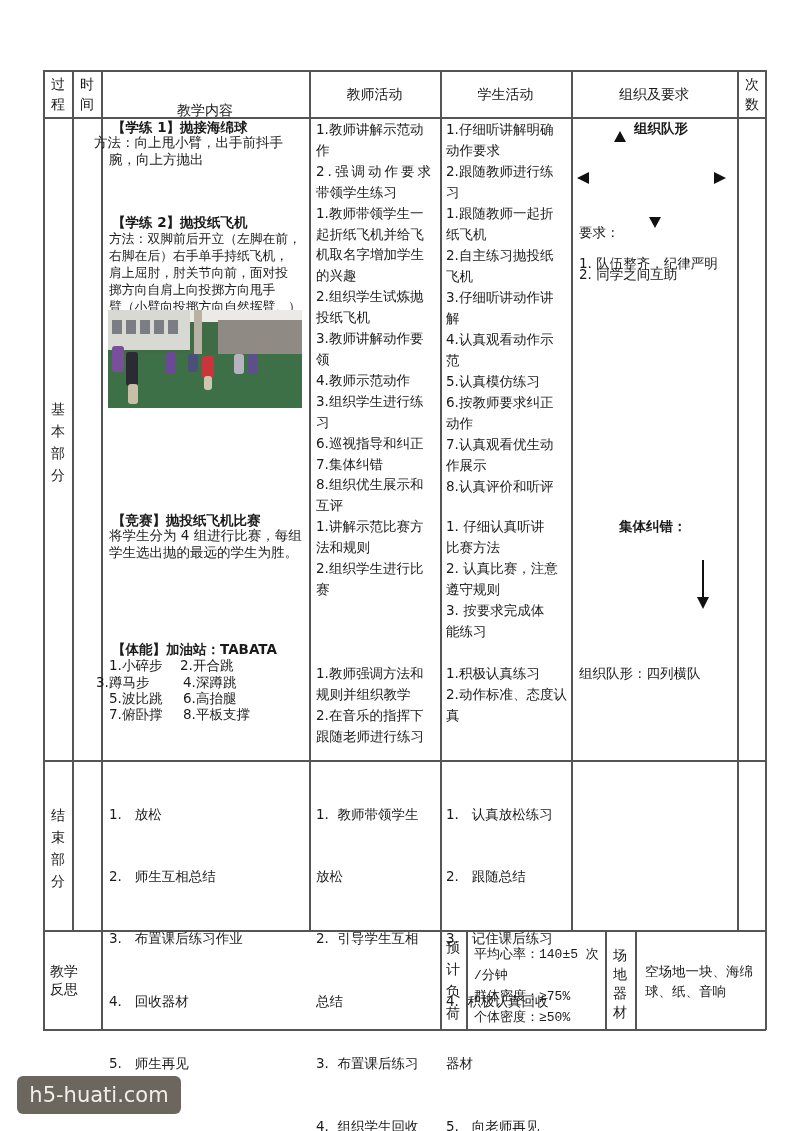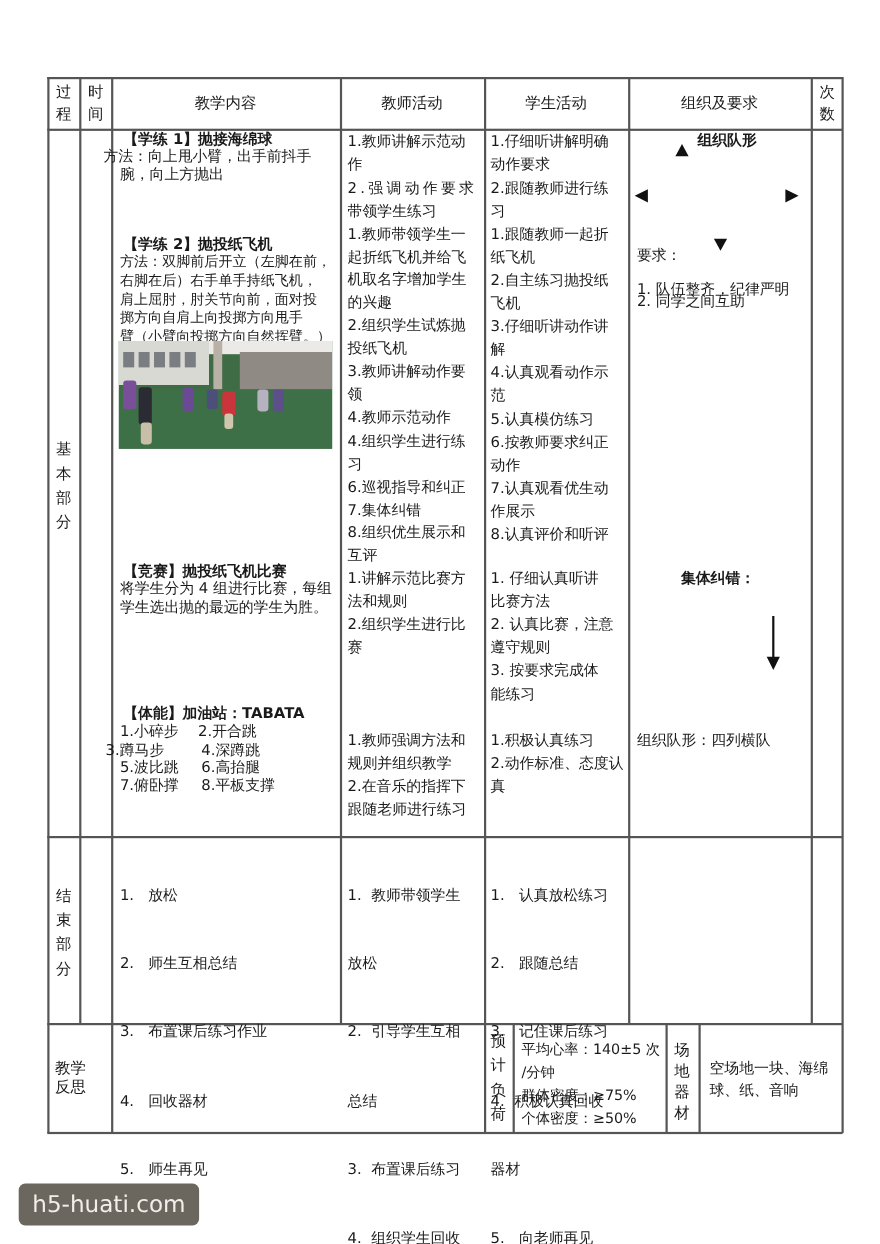--- a/index.html
+++ b/index.html
@@ -40,21 +40,21 @@
 <div class="line-v" style="left:571px; top:70px; height:861px;"></div>
 <div class="line-v" style="left:737px; top:70px; height:861px;"></div>
 <div class="line-v" style="left:765px; top:70px; height:960px;"></div>
 
 <div class="line-v" style="left:466px; top:930px; height:100px;"></div>
 <div class="line-v" style="left:605px; top:930px; height:100px;"></div>
 <div class="line-v" style="left:635px; top:930px; height:100px;"></div>
 
 <div class="hdr" style="left:46px; top:74px; width:24px; white-space:normal; line-height:20px;">过程</div>
 <div class="hdr" style="left:75px; top:74px; width:24px; white-space:normal; line-height:20px;">时间</div>
-<div class="hdr" style="left:101px; top:84px; width:208px;">教学内容</div>
+<div class="hdr" style="left:101px; top:100px; width:208px;">教学内容</div>
 <div class="hdr" style="left:309px; top:84px; width:131px;">教师活动</div>
 <div class="hdr" style="left:440px; top:84px; width:131px;">学生活动</div>
 <div class="hdr" style="left:571px; top:84px; width:166px;">组织及要求</div>
 <div class="hdr" style="left:741px; top:74px; width:22px; white-space:normal; line-height:20px;">次数</div>
 
 <div class="vert" style="left:48px; top:398px; white-space:normal;">基本部分</div>
 
 <div class="txt bold" style="left:112px; top:117px;">【学练 1】抛接海绵球</div>
 <div class="txt" style="left:94px; top:134px; line-height:17px;">方法：向上甩小臂，出手前抖手</div>
 <div class="txt" style="left:109px; top:151px; line-height:17px;text-align:center;">腕，向上方抛出</div>
@@ -110,21 +110,21 @@
   <div>带领学生练习</div>
   <div>1.教师带领学生一</div>
   <div>起折纸飞机并给飞</div>
   <div>机取名字增加学生</div>
   <div>的兴趣</div>
   <div>2.组织学生试炼抛</div>
   <div>投纸飞机</div>
   <div>3.教师讲解动作要</div>
   <div>领</div>
   <div>4.教师示范动作</div>
-  <div>4.组织学生进行练</div>
+  <div>3.组织学生进行练</div>
   <div>习</div>
   <div>6.巡视指导和纠正</div>
   <div>7.集体纠错</div>
   <div>8.组织优生展示和</div>
   <div>互评</div>
   <div>1.讲解示范比赛方</div>
   <div>法和规则</div>
   <div>2.组织学生进行比</div>
   <div>赛</div>
 </div>
@@ -208,21 +208,21 @@
   <div>3.   记住课后练习</div>
   <div>4.  积极认真回收</div>
   <div>器材</div>
   <div>5.   向老师再见</div>
 </div>
 
 <div class="abs" style="left:50px; top:962px; width:36px; font-size:14px; line-height:18px; white-space:normal; word-break:break-all;">教学反思</div>
 <div class="abs" style="left:103px; top:932px; width:336px; height:96px;"></div>
 
 <div class="abs" style="left:444px; top:936px; width:18px; font-size:14px; line-height:22px; white-space:normal; word-break:break-all; text-align:center;">预计负荷</div>
-<div class="abs" style="left:474px; top:944px; width:130px; font-size:13px; line-height:21px; white-space:nowrap;">
+<div class="abs" style="left:474px; top:944px; width:130px; font-size:13px; line-height:21px; white-space:nowrap;font-family:Liberation Mono, monospace;">
   <div>平均心率：140±5 次</div>
   <div>/分钟</div>
   <div>群体密度：≥75%</div>
   <div>个体密度：≥50%</div>
 </div>
 
 <div class="abs" style="left:611px; top:946px; width:18px; font-size:14px; line-height:19px; white-space:normal; word-break:break-all; text-align:center;">场地器材</div>
 <div class="abs" style="left:645px; top:961px; width:118px; font-size:13.5px; line-height:20px; white-space:nowrap;">
   <div>空场地一块、海绵</div>
   <div>球、纸、音响</div>

